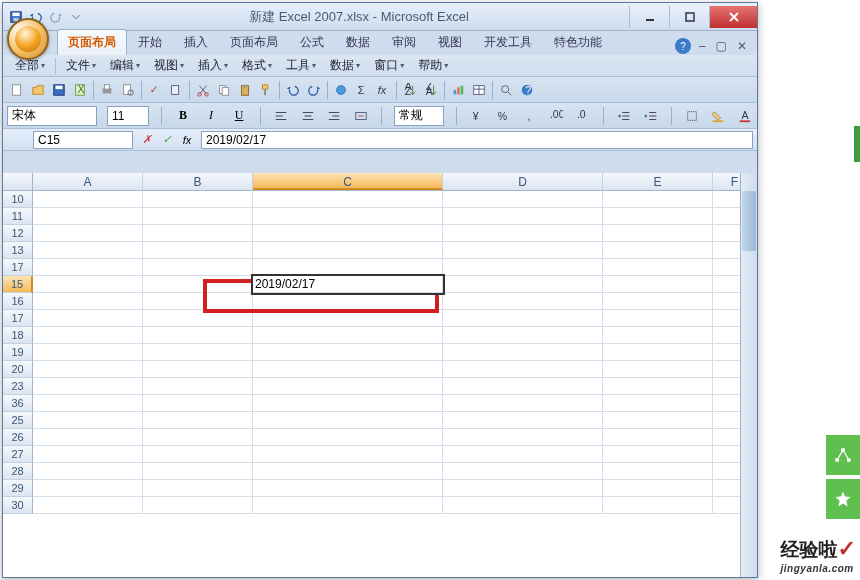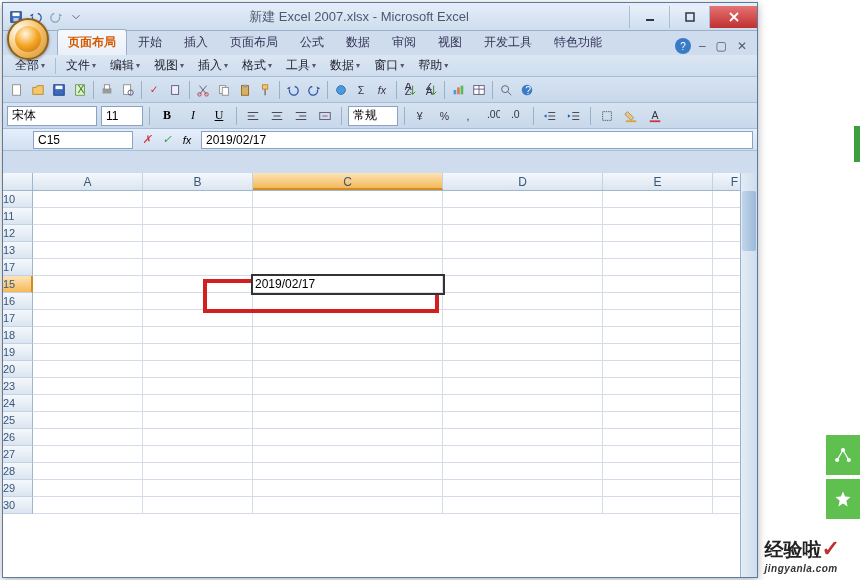--- a/index.html
+++ b/index.html
@@ -24,43 +24,43 @@
 .help-btn { width:16px; height:16px; border-radius:50%; background:#3a7bc8; color:#fff; display:flex; align-items:center; justify-content:center; font-size:10px; cursor:pointer; }
 .min-icon,.close-icon { cursor:pointer; color:#557; font-size:12px; padding:2px; }
 .menubar { display:flex; align-items:center; height:22px; background:linear-gradient(#dbe6f3,#cedded); border-bottom:1px solid #a8bdd6; padding:0 6px; gap:2px; }
 .menu-item { padding:2px 6px; cursor:pointer; color:#223; display:flex; align-items:center; gap:2px; }
 .menu-item .caret { font-size:8px; color:#557; }
 .menu-sep { width:1px; height:16px; background:#a8bdd6; margin:0 2px; }
 .toolbar-row { display:flex; align-items:center; height:26px; background:linear-gradient(#d7e3f1,#c8d8ea); border-bottom:1px solid #a8bdd6; padding:0 4px; gap:1px; overflow:hidden; }
 .tb-btn { width:20px; height:20px; display:flex; align-items:center; justify-content:center; cursor:pointer; border-radius:2px; }
 .tb-btn svg { width:14px; height:14px; }
 .tb-sep { width:1px; height:18px; background:#9ab1cc; margin:0 2px; }
-.fmt-row { display:flex; align-items:center; height:26px; background:linear-gradient(#d7e3f1,#c8d8ea); border-bottom:1px solid #a8bdd6; padding:0 4px; gap:4px; }
+.fmt-row { display:flex; align-items:center; height:26px; background:linear-gradient(#d7e3f1,#c8d8ea); border-bottom:1px solid #a8bdd6; padding:0 4px; gap:10px; }
 .font-select { width:90px; height:20px; background:#fff; border:1px solid #8aa3c2; padding:0 4px; font-size:12px; }
 .size-select { width:42px; height:20px; background:#fff; border:1px solid #8aa3c2; padding:0 4px; font-size:12px; }
 .fmt-btn { width:22px; height:20px; display:flex; align-items:center; justify-content:center; cursor:pointer; border-radius:2px; font-family:"Times New Roman",serif; }
 .name-box-row { display:flex; align-items:center; height:22px; background:linear-gradient(#e6eefb,#d2e0f0); border-bottom:1px solid #a8bdd6; }
 .name-box { width:100px; height:18px; background:#fff; border:1px solid #8aa3c2; margin:2px 4px 2px 30px; padding:0 4px; font-size:12px; }
 .fx-btn { width:16px; height:16px; display:flex; align-items:center; justify-content:center; cursor:pointer; font-style:italic; margin:0 2px; font-size:11px; }
 .formula-bar { flex:1; height:18px; background:#fff; border:1px solid #8aa3c2; margin:2px 4px; padding:0 4px; font-size:12px; }
 .grid-area { position:absolute; left:0; right:0; top:170px; bottom:0; background:#fff; overflow:hidden; }
 .col-headers { display:flex; height:18px; background:linear-gradient(#f4f8fc,#dbe5f0); border-bottom:1px solid #9fb6d0; }
 .corner { width:30px; border-right:1px solid #9fb6d0; background:linear-gradient(#f4f8fc,#dbe5f0); }
 .col-h { text-align:center; line-height:18px; border-right:1px solid #c3d2e3; color:#3a567a; font-size:12px; cursor:pointer; }
 .col-h.sel { background:linear-gradient(#fce4b8,#f5b958); border-bottom:2px solid #d68b20; }
 .rows { overflow:hidden; }
 .row { display:flex; height:17px; }
-.row-h { width:30px; line-height:17px; background:linear-gradient(#f4f8fc,#dbe5f0); border-right:1px solid #9fb6d0; border-bottom:1px solid #c3d2e3; color:#3a567a; font-size:11px; cursor:pointer; }
+.row-h { width:30px; text-align:center; line-height:17px; background:linear-gradient(#f4f8fc,#dbe5f0); border-right:1px solid #9fb6d0; border-bottom:1px solid #c3d2e3; color:#3a567a; font-size:11px; cursor:pointer; }
 .row-h.sel { background:linear-gradient(#fce4b8,#f5b958); border-right:2px solid #d68b20; }
 .cell { border-right:1px solid #d4dce7; border-bottom:1px solid #d4dce7; padding:0 2px; font-size:12px; line-height:17px; }
 .cell.editing { outline:2px solid #333; background:#fff; z-index:5; position:relative; }
 .scrollbar-v { position:absolute; right:0; top:170px; bottom:0; width:17px; background:linear-gradient(90deg,#e4ecf6,#cedded); border-left:1px solid #9ab1cc; }
 .scroll-thumb-v { position:absolute; top:18px; left:1px; right:1px; height:60px; background:linear-gradient(90deg,#c3d5ea,#9db9d8); border-radius:2px; cursor:pointer; }
 .highlight-box { position:absolute; border:4px solid #d22020; pointer-events:none; }
-.watermark { position:absolute; right:20px; bottom:6px; color:#444; font-size:12px; font-weight:bold; }
+.watermark { position:absolute; right:4px; bottom:6px; color:#444; font-size:12px; font-weight:bold; }
 .watermark .cn { font-size:19px; color:#222; }
 .watermark .check { color:#c03030; font-size:22px; font-weight:bold; }
 .watermark .sub { display:block; font-size:10px; font-style:italic; color:#333; letter-spacing:0.5px; }
 .side-badges { position:absolute; right:0; top:435px; }
 .badge { width:34px; height:40px; background:#5fbf4f; margin-bottom:4px; display:flex; align-items:center; justify-content:center; cursor:pointer; }
 .badge svg { width:20px; height:20px; fill:#fff; }
 .green-edge { position:absolute; right:0; top:126px; width:6px; height:36px; background:#3d9e3d; }
 </style>
 </head>
 <body>
@@ -549,21 +549,21 @@
         <div class="row">
           <div class="row-h">23</div>
           <div class="cell" style="width: 110px;"></div>
           <div class="cell" style="width: 110px;"></div>
           <div class="cell" style="width: 190px;"></div>
           <div class="cell" style="width: 160px;"></div>
           <div class="cell" style="width: 110px;"></div>
           <div class="cell" style="width: 44px;"></div>
         </div>
         <div class="row">
-          <div class="row-h">24</div>
+          <div class="row-h">36</div>
           <div class="cell" style="width: 110px;"></div>
           <div class="cell" style="width: 110px;"></div>
           <div class="cell" style="width: 190px;"></div>
           <div class="cell" style="width: 160px;"></div>
           <div class="cell" style="width: 110px;"></div>
           <div class="cell" style="width: 44px;"></div>
         </div>
         <div class="row">
           <div class="row-h">25</div>
           <div class="cell" style="width: 110px;"></div>

